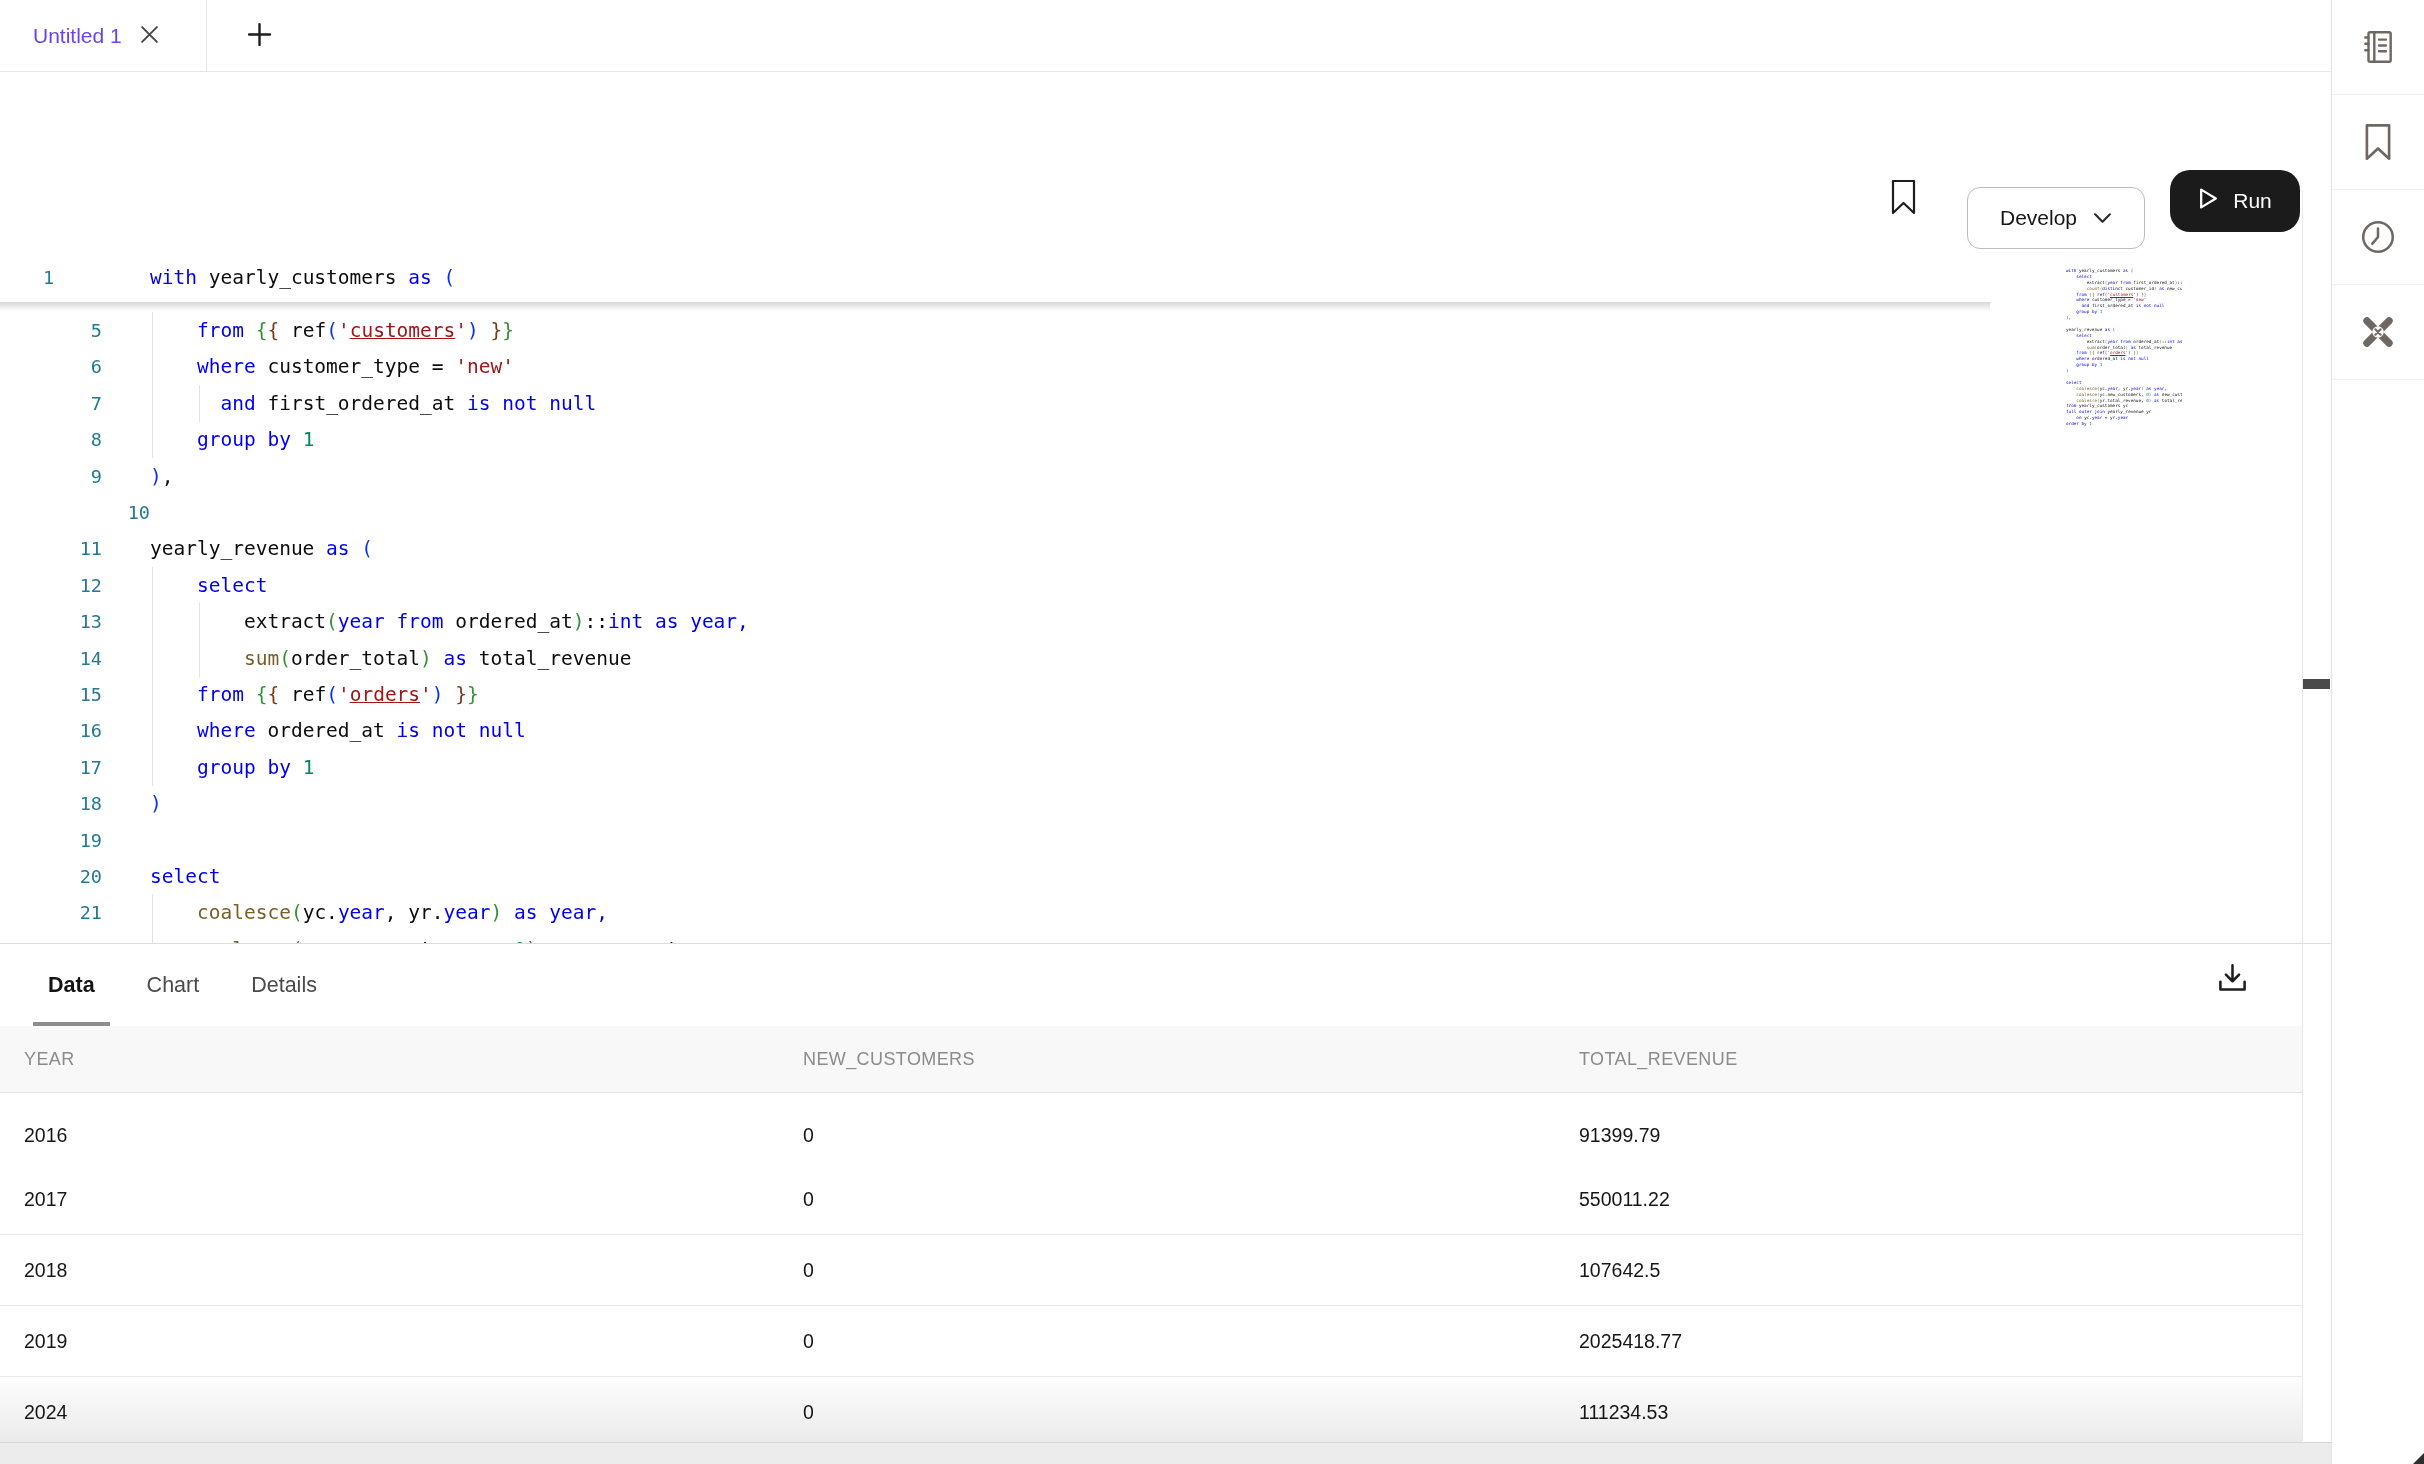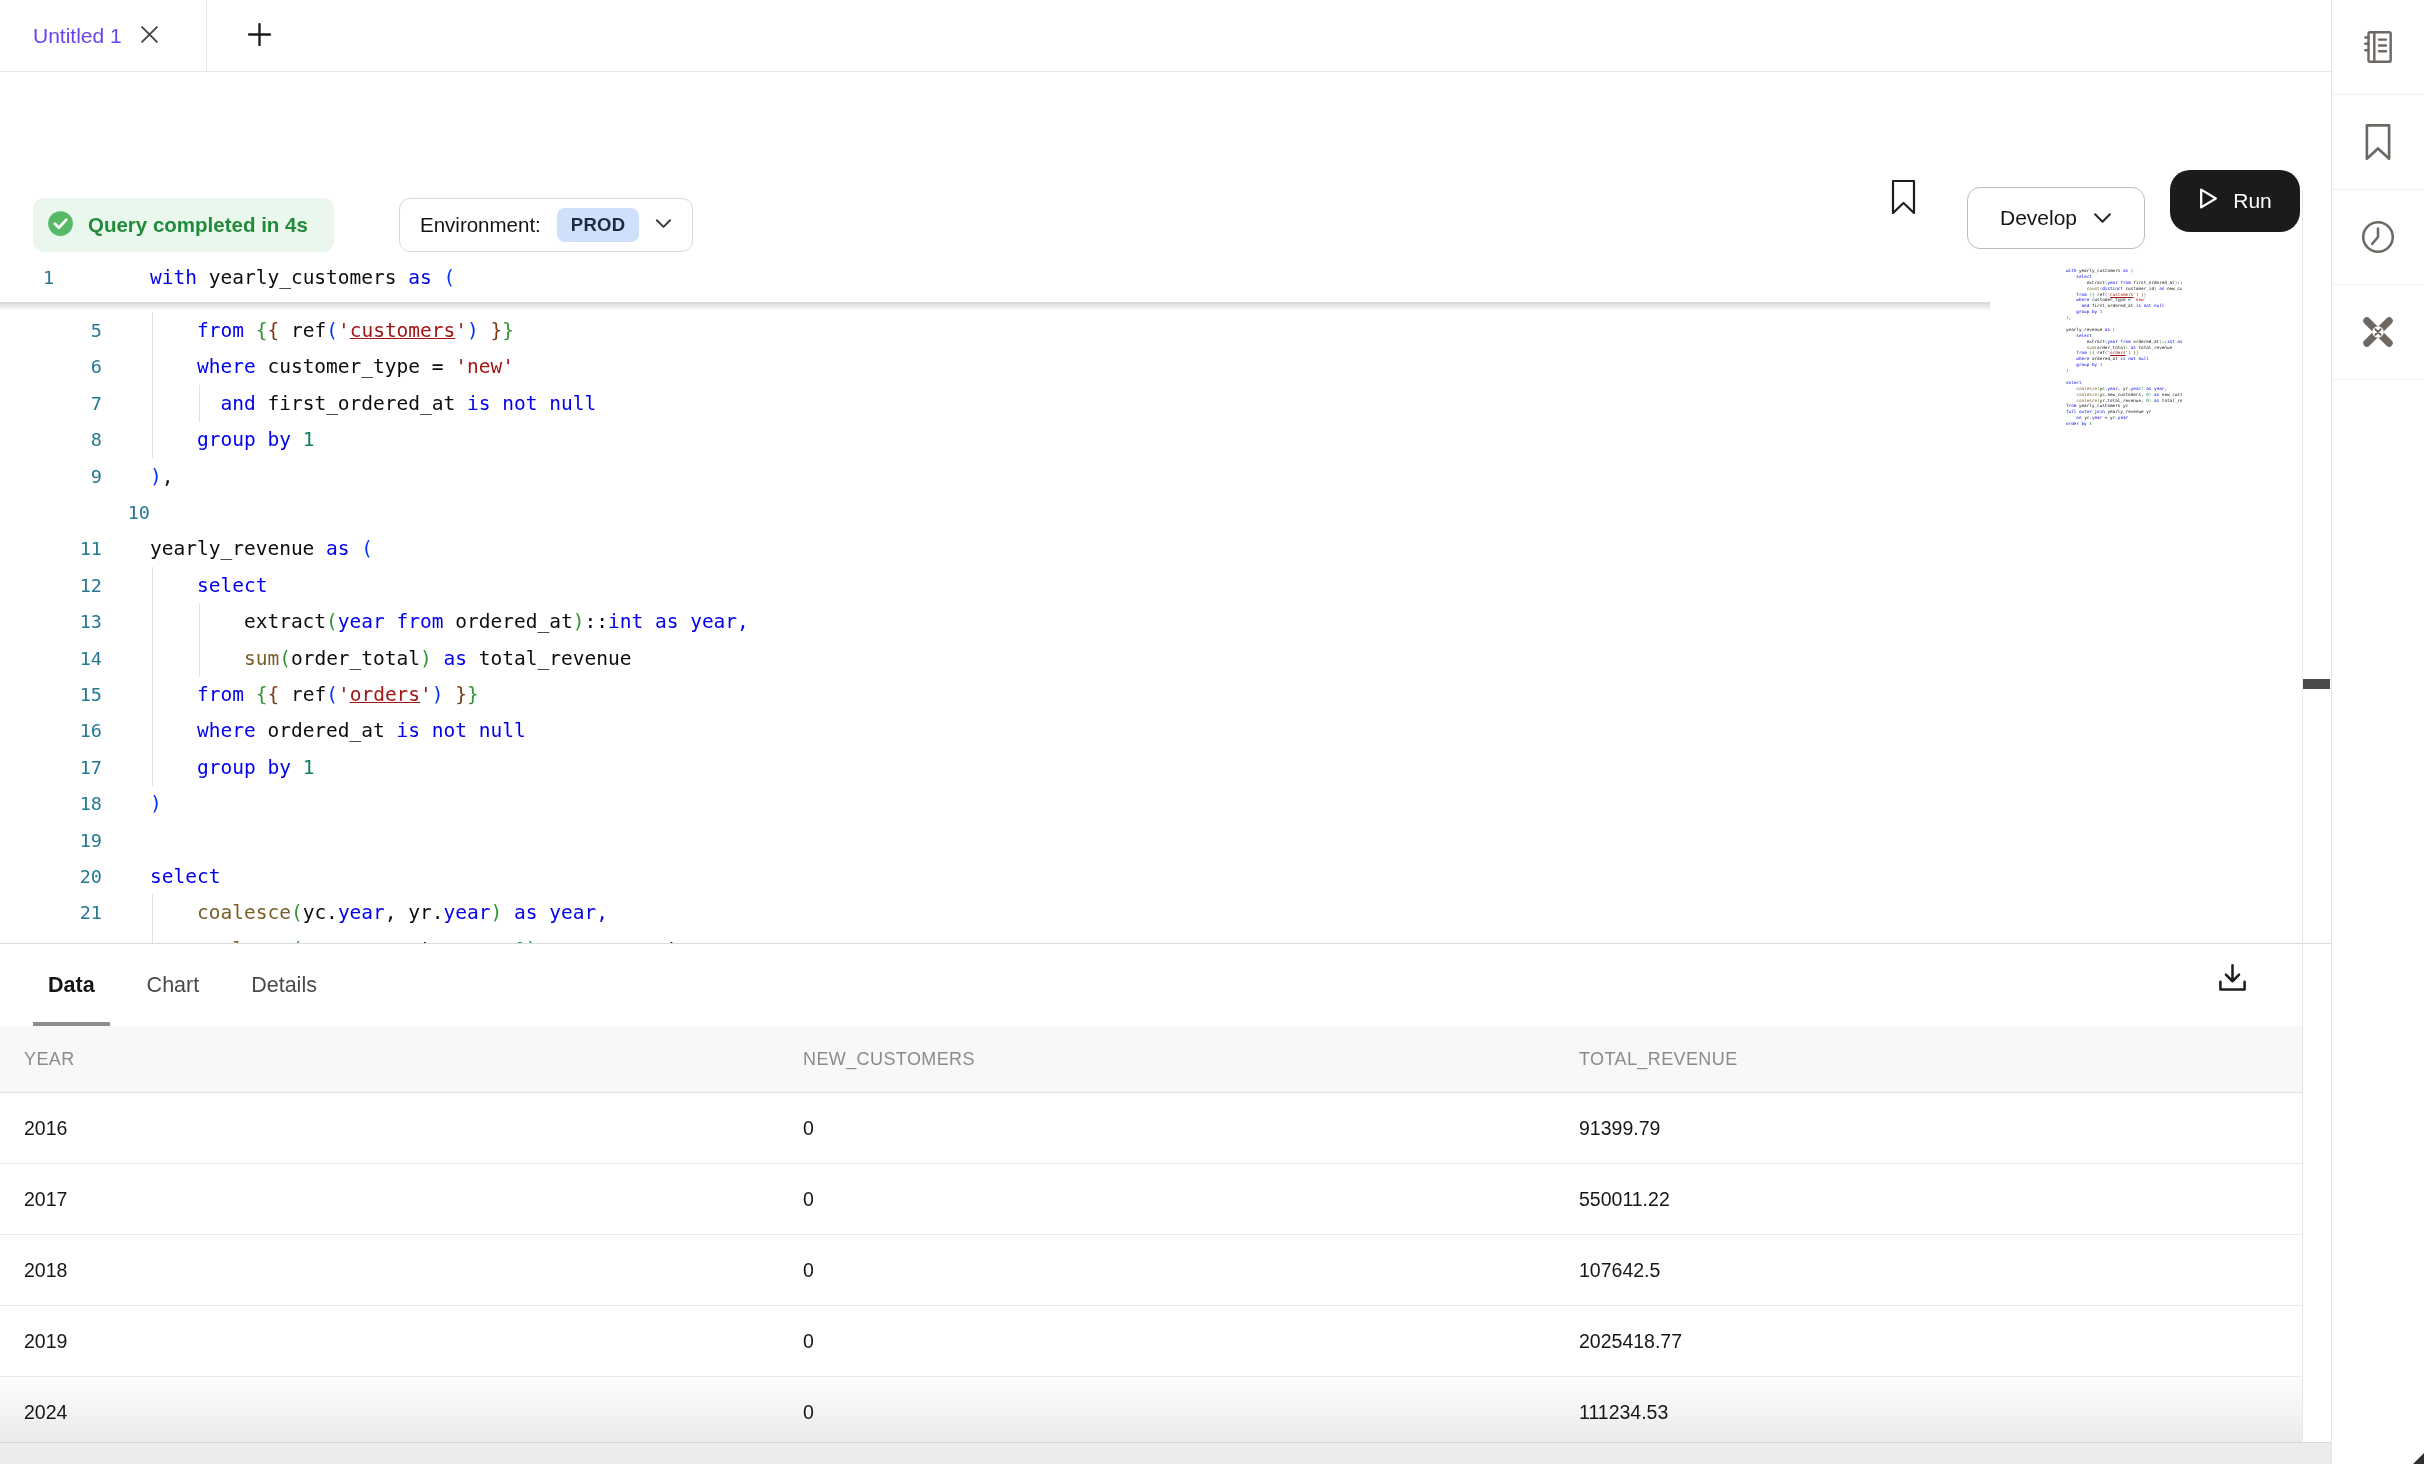--- a/index.html
+++ b/index.html
@@ -151,40 +151,20 @@
       <button class="run-btn">
         <span>
           <svg width="21" height="23" viewBox="0 0 20 22" fill="none" stroke="#fff" stroke-width="2.2" stroke-linejoin="round">
               <path d="M3 2.5 L17 11 L3 19.5 Z"></path>
             </svg>
         </span>
         <span>Run</span>
       </button>
     </div>
 
-    <div class="statusrow">
-      <div class="status-pill">
-        <span>
-          <svg width="27" height="27" viewBox="0 0 24 24">
-              <circle cx="12" cy="12" r="11" fill="#57b868"></circle>
-              <path d="M7 12.2 L10.6 15.8 L17.2 8.6" fill="none" stroke="#fff" stroke-width="2.4" stroke-linecap="round" stroke-linejoin="round"></path>
-            </svg>
-        </span>
-        <span class="txt">Query completed in 4s</span>
-      </div>
-      <div class="env-box">
-        <span class="env-label">Environment:</span>
-        <span class="env-badge">PROD</span>
-        <span>
-          <svg width="17" height="12" viewBox="0 0 18 12" fill="none" stroke="#3a3a3a" stroke-width="2" stroke-linecap="round" stroke-linejoin="round">
-              <path d="M2 2 L9 9 L16 2"></path>
-            </svg>
-        </span>
-      </div>
-    </div>
 
     <div class="editor">
       <div id="code-lines">
           <div class="cl" style="top: 58px;"><span class="num">5</span><span class="guide" style="left: 152px;"></span><span class="code"><span class="tk-p">    </span><span class="tk-k">from</span><span class="tk-p"> </span><span class="tk-b2">{</span><span class="tk-b3">{</span><span class="tk-p"> ref</span><span class="tk-b1">(</span><span class="tk-s">'</span><span class="tk-sl">customers</span><span class="tk-s">'</span><span class="tk-b1">)</span><span class="tk-p"> </span><span class="tk-b3">}</span><span class="tk-b2">}</span></span></div>
           <div class="cl" style="top: 94.4px;"><span class="num">6</span><span class="guide" style="left: 152px;"></span><span class="code"><span class="tk-p">    </span><span class="tk-k">where</span><span class="tk-p"> customer_type = </span><span class="tk-s">'new'</span></span></div>
           <div class="cl" style="top: 130.8px;"><span class="num">7</span><span class="guide" style="left: 152px;"></span><span class="guide" style="left: 198.8px;"></span><span class="code"><span class="tk-p">      </span><span class="tk-k">and</span><span class="tk-p"> first_ordered_at </span><span class="tk-k">is</span><span class="tk-p"> </span><span class="tk-k">not</span><span class="tk-p"> </span><span class="tk-k">null</span></span></div>
           <div class="cl" style="top: 167.2px;"><span class="num">8</span><span class="guide" style="left: 152px;"></span><span class="code"><span class="tk-p">    </span><span class="tk-k">group</span><span class="tk-p"> </span><span class="tk-k">by</span><span class="tk-p"> </span><span class="tk-n">1</span></span></div>
           <div class="cl" style="top: 203.6px;"><span class="num">9</span><span class="code"><span class="tk-b1">)</span><span class="tk-p">,</span></span></div>
           <div class="cl" style="top: 240px; margin-left: 48px;"><span class="num">10</span><span class="code"></span></div>
           <div class="cl" style="top: 276.4px;"><span class="num">11</span><span class="code"><span class="tk-p">yearly_revenue </span><span class="tk-k">as</span><span class="tk-p"> </span><span class="tk-b1">(</span></span></div>
@@ -249,21 +229,21 @@
               <path d="M15 3 V17 M9 11.5 L15 17.5 L21 11.5 M4 18 V25 H26 V18"></path>
             </svg>
         </span>
       </button>
       <div class="thead" id="table-head">
           <span class="hc c0">YEAR</span>
           <span class="hc c1">NEW_CUSTOMERS</span>
           <span class="hc c2">TOTAL_REVENUE</span>
         </div>
       <div id="table-body">
-          <div class="trow" style="top: 149px; padding-left: 41px;">
+          <div class="trow" style="top: 156px; padding-left: 41px;">
             <span class="tc c0">2016</span>
             <span class="tc c1">0</span>
             <span class="tc c2">91399.79</span>
           </div>
           <div class="trow" style="top: 220px;">
             <span class="tc c0">2017</span>
             <span class="tc c1">0</span>
             <span class="tc c2">550011.22</span>
           </div>
           <div class="trow" style="top: 291px;">

